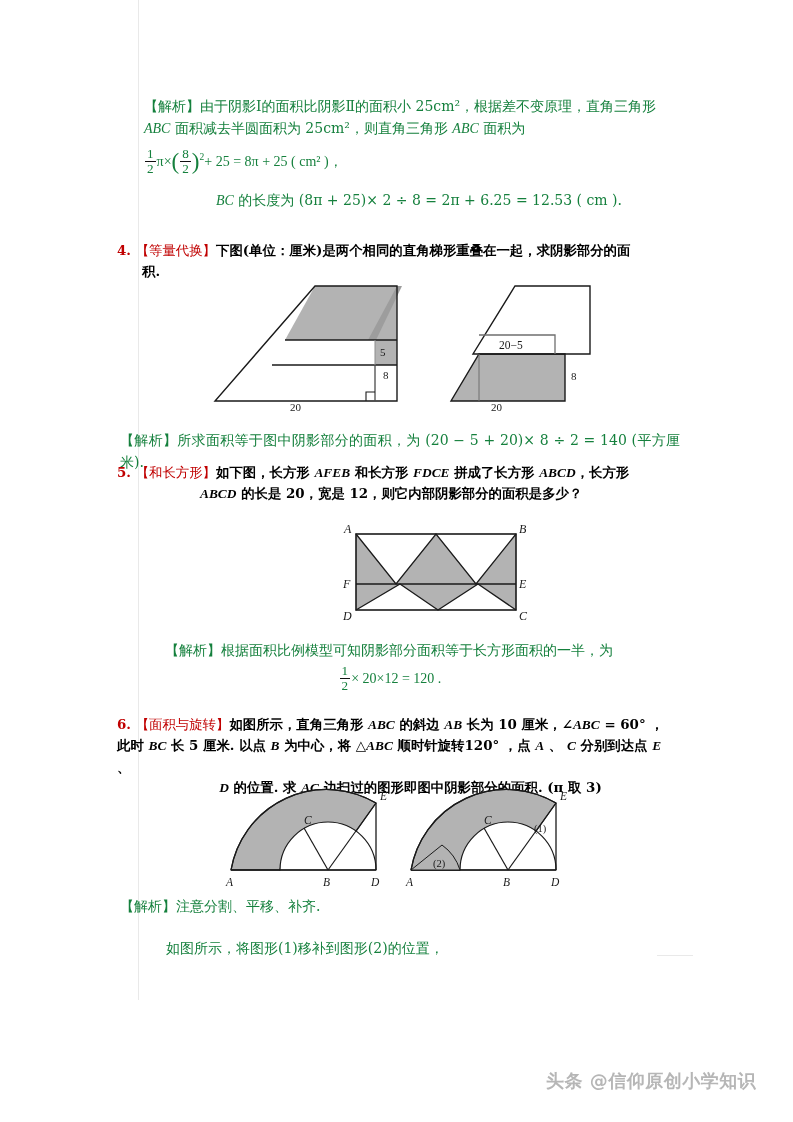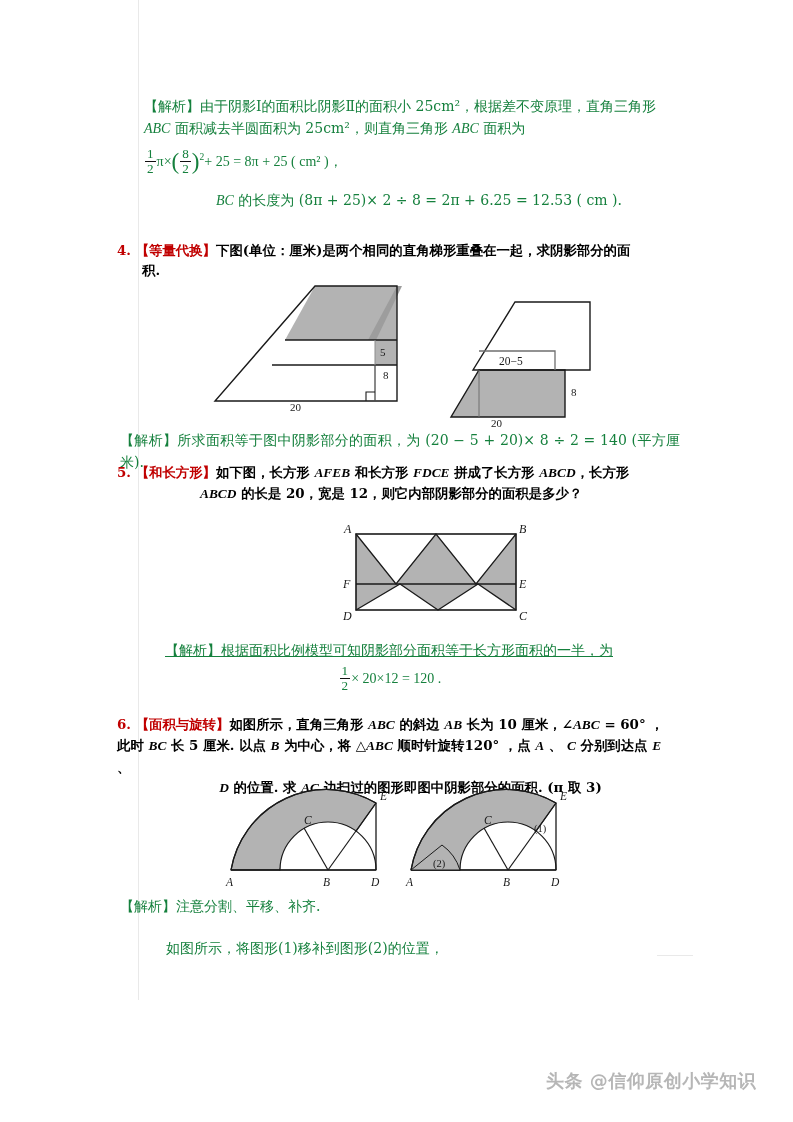--- a/index.html
+++ b/index.html
@@ -44,21 +44,21 @@
 
   .prob {
     position: absolute;
     font-size: 13.4px;
     font-weight: bold;
     color: #000;
     line-height: 1.52;
     font-family: "DejaVu Serif", "Liberation Serif", serif;
   }
   .prob .num { color: #c00000; font-weight: bold; }
-  .prob .tagwrap { color: #c00000; font-weight: bold; }
+  .prob .tagwrap { color: #c00000; font-weight: normal; }
   .prob .mi { font-style: italic; font-weight: bold; font-family: "Liberation Serif", serif;}
 
   
   .frac {
     display: inline-block;
     vertical-align: middle;
     text-align: center;
     font-size: 0.94em;
     line-height: 1.05;
     margin: 0 1px;
@@ -156,21 +156,21 @@
       <line x1="185" y1="82" x2="185" y2="118" stroke="#4a4a4a" stroke-width="1.3"></line>
 
       <polyline points="176,118 176,109 185,109" fill="none" stroke="#1a1a1a" stroke-width="1.1"></polyline>
 
       <text x="193" y="96" font-family="Liberation Serif, serif" font-size="11" font-style="normal" fill="#1a1a1a">8</text>
       <text x="190" y="73" font-family="Liberation Serif, serif" font-size="11" fill="#1a1a1a">5</text>
       <text x="100" y="128" font-family="Liberation Serif, serif" font-size="11" fill="#1a1a1a">20</text>
     </svg>
   </div>
 
-  <div class="fig" style="left:425px;top:299px;">
+  <div class="fig" style="left:425px;top:283px;">
     <svg width="225" height="128" viewBox="0 0 225 128">
 
       <polygon points="26,118 54,71 140,71 140,118" fill="#b3b3b3" stroke="none"></polygon>
 
       <polygon points="90,3 165,3 165,71 48,71" fill="none" stroke="#1a1a1a" stroke-width="1.4"></polygon>
 
       <polygon points="26,118 140,118 140,71 54,71" fill="none" stroke="#1a1a1a" stroke-width="1.4"></polygon>
 
       <polyline points="54,52 130,52 130,71" fill="none" stroke="#6f6f6f" stroke-width="1.3"></polyline>
 
@@ -217,21 +217,21 @@
 
       <text x="6" y="11" font-family="Liberation Serif, serif" font-size="12" font-style="italic" fill="#1a1a1a">A</text>
       <text x="181" y="11" font-family="Liberation Serif, serif" font-size="12" font-style="italic" fill="#1a1a1a">B</text>
       <text x="5" y="66" font-family="Liberation Serif, serif" font-size="12" font-style="italic" fill="#1a1a1a">F</text>
       <text x="181" y="66" font-family="Liberation Serif, serif" font-size="12" font-style="italic" fill="#1a1a1a">E</text>
       <text x="5" y="98" font-family="Liberation Serif, serif" font-size="12" font-style="italic" fill="#1a1a1a">D</text>
       <text x="181" y="98" font-family="Liberation Serif, serif" font-size="12" font-style="italic" fill="#1a1a1a">C</text>
     </svg>
   </div>
 
-  <div class="block para" style="left:165px;top:640px;width:520px;text-decoration:underline;">
+  <div class="block para" style="left:165px;top:640px;width:520px;">
     <span class="cjk">【解析】</span><span class="cjk">根据面积比例模型可知阴影部分面积等于长方形面积的一半，为</span>
   </div>
   <div class="block para center" style="left:165px;top:665px;width:450px;">
     <span class="frac">
       <span class="n">1</span>
       <span class="d">2</span>
     </span><span>× 20×12 = 120 .</span>
   </div>
 
   <div class="prob" style="left:117px;top:714px;width:562px;">

